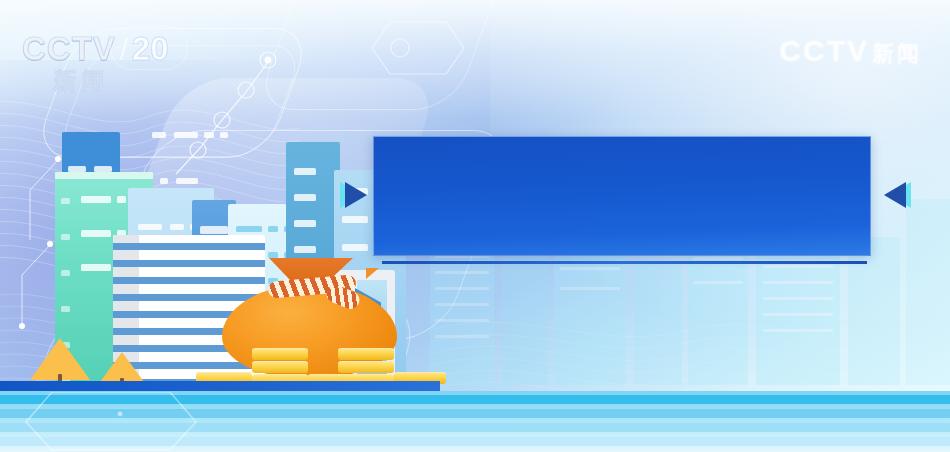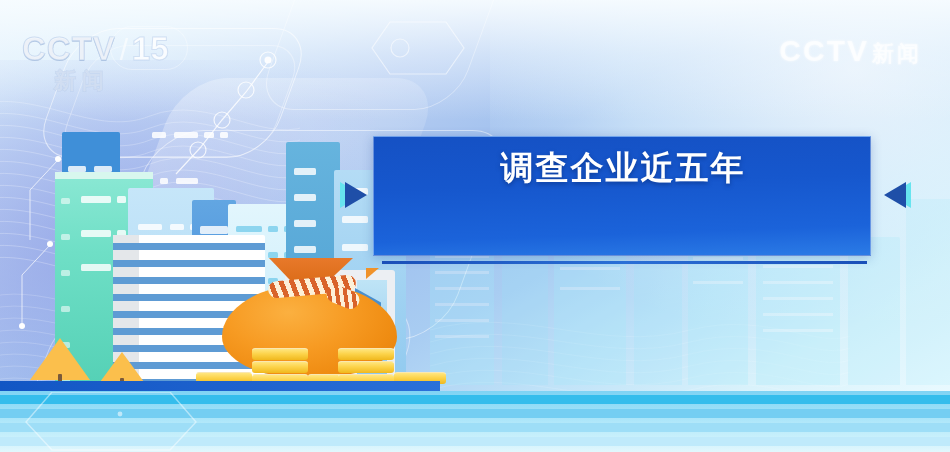--- a/index.html
+++ b/index.html
@@ -529,28 +529,27 @@
     <circle cx="100" cy="22" r="2.4" fill="#ffffff"></circle>
   </svg>
 
   <div class="arrow arrow-r-glow"></div>
   <div class="arrow arrow-r"></div>
   <div class="arrow arrow-l-glow"></div>
   <div class="arrow arrow-l"></div>
   <div class="mini-chevron"></div>
 
   <div class="banner">
-    <div class="banner-line1">调查企业近五年</div>
   </div>
   <div class="banner-underline"></div>
 
   <div class="logo">
     <div class="logo-pill"></div>
     <div>
-      <span class="logo-cctv">CCTV</span><span class="logo-slash">/</span><span class="logo-13">15</span>
+      <span class="logo-cctv">CCTV</span><span class="logo-slash">/</span><span class="logo-13">20</span>
     </div>
     <div class="logo-cn">新闻</div>
   </div>
 
   <div class="watermark">
     <span>CCTV</span><span class="wm-cn">新闻</span>
   </div>
 
 </div>
 

